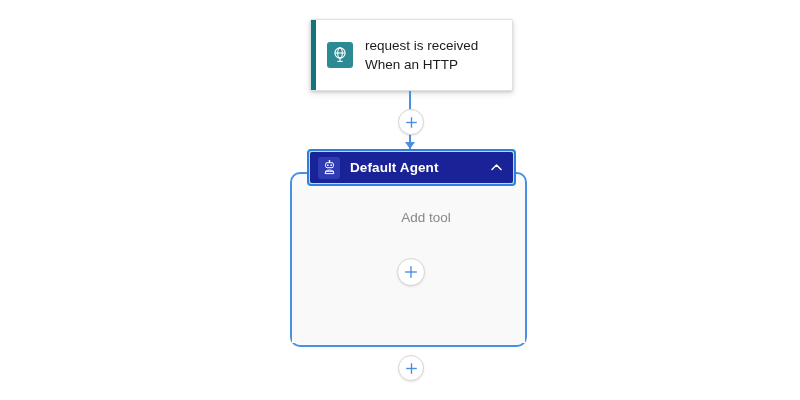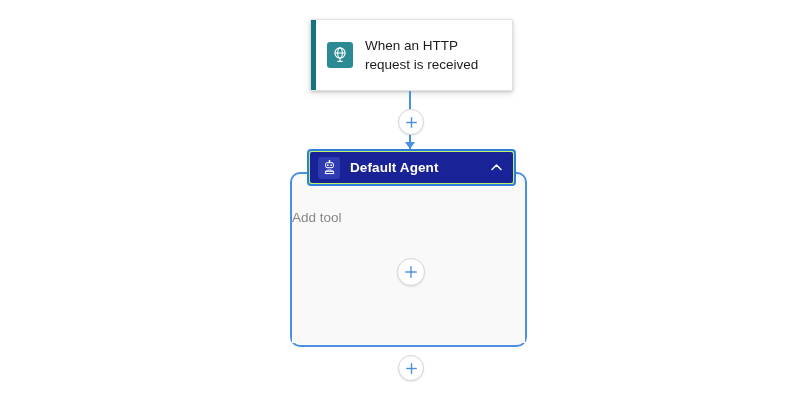--- a/index.html
+++ b/index.html
@@ -162,21 +162,21 @@
     display: flex;
     align-items: center;
     cursor: pointer;
   }
 
   .add-tool-label {
     position: absolute;
     left: 292px;
     top: 210px;
     width: 268px;
-    text-align: left;
+    text-align: center;
     font-size: 13.5px;
     color: #8a8886;
     z-index: 3;
   }
 </style>
 </head>
 <body>
 
 <div id="canvas">
 
@@ -185,22 +185,22 @@
     <div class="trigger-icon">
       <svg width="18" height="18" viewBox="0 0 18 18" aria-hidden="true">
         <circle cx="9" cy="7" r="5.1" fill="none" stroke="#ffffff" stroke-width="1.1"></circle>
         <ellipse cx="9" cy="7" rx="2.3" ry="5.1" fill="none" stroke="#ffffff" stroke-width="1.1"></ellipse>
         <line x1="3.9" y1="7" x2="14.1" y2="7" stroke="#ffffff" stroke-width="1.1"></line>
         <line x1="9" y1="12.1" x2="9" y2="15" stroke="#ffffff" stroke-width="1.1"></line>
         <line x1="6.3" y1="15.4" x2="11.7" y2="15.4" stroke="#ffffff" stroke-width="1.2"></line>
       </svg>
     </div>
     <div class="trigger-label">
+      <div>request is received</div>
       <div>When an HTTP</div>
-      <div>request is received</div>
     </div>
   </div>
 
   <div class="conn-line" style="left:409px; top:91px; height:58px;"></div>
   <div class="conn-arrow" style="left:405px; top:142px;"></div>
   <div class="plus-btn" style="left:398px; top:109px;">
     <svg width="13" height="13" viewBox="0 0 13 13" aria-hidden="true">
       <line x1="6.5" y1="1.2" x2="6.5" y2="11.8" stroke="#4a90e2" stroke-width="1.4"></line>
       <line x1="1.2" y1="6.5" x2="11.8" y2="6.5" stroke="#4a90e2" stroke-width="1.4"></line>
     </svg>

